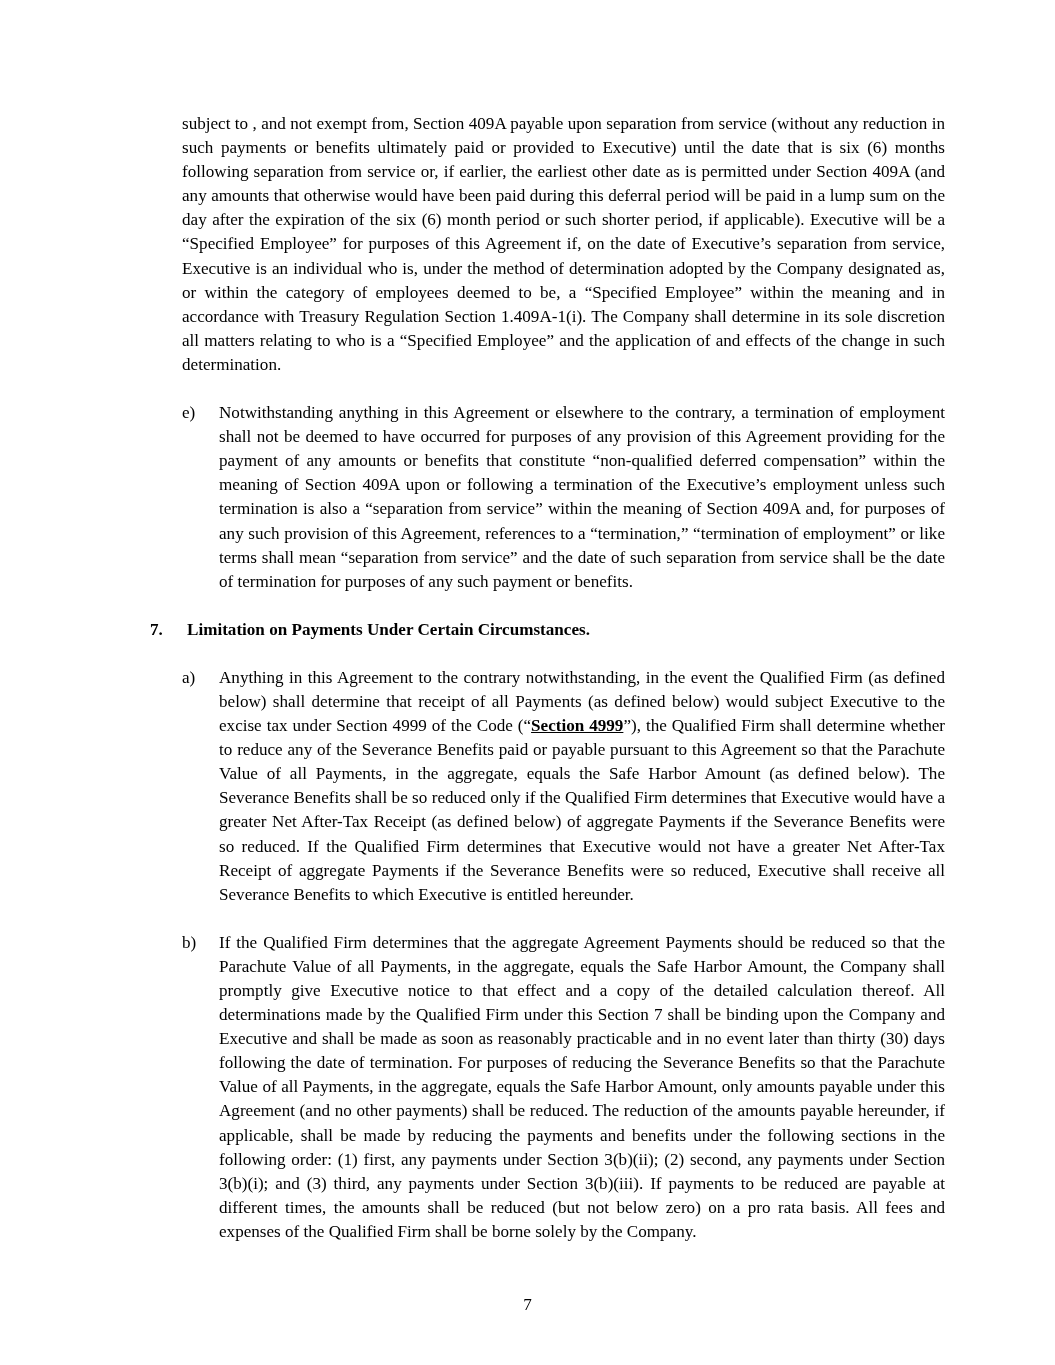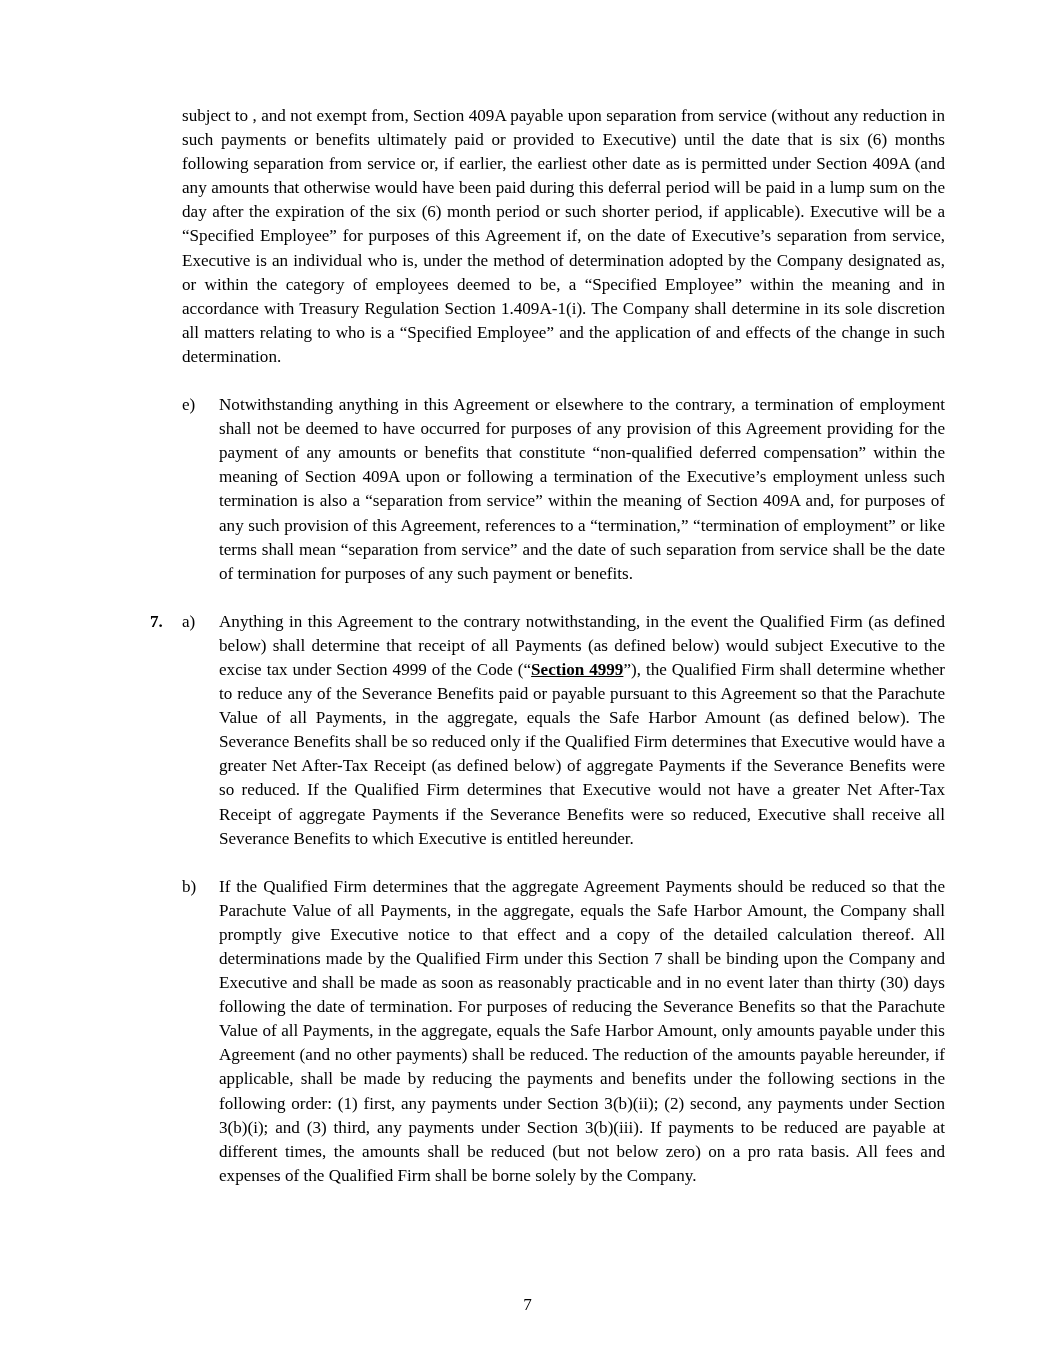--- a/index.html
+++ b/index.html
@@ -22,21 +22,21 @@
     width: 1055px;
     height: 1365px;
     box-sizing: border-box;
     padding: 104px 110px 40px 182px;
   }
   .para {
     font-size: 17.1px;
     line-height: 24.1px;
     text-align: justify;
     text-justify: inter-word;
-    margin: 0 0 22px 0;
+    margin: 8px 0 22px 0;
     position: relative;
   }
   
   .cont {
     margin-left: 0;
     margin-bottom: 24px;
   }
   
   .item {
     position: relative;
@@ -93,20 +93,21 @@
 
   <p class="para cont">subject to , and not exempt from, Section 409A payable upon separation from service (without any reduction in such payments or benefits ultimately paid or provided to Executive) until the date that is six (6) months following separation from service or, if earlier, the earliest other date as is permitted under  Section 409A (and any amounts that otherwise would have been paid during this deferral period will be paid in a lump sum on the day after the expiration of the six (6) month period or such shorter period, if applicable).  Executive will be a “Specified Employee” for purposes of this Agreement if, on the date of Executive’s separation from service, Executive is an individual who is, under the method of determination adopted by the Company designated as, or within the category of employees deemed to be, a “Specified Employee” within the meaning and in accordance with Treasury Regulation Section 1.409A-1(i).  The Company shall determine in its sole discretion all matters relating to who is a “Specified Employee” and the application of and effects of the change in such determination.</p>
 
   <div class="para item">
     <span class="marker">e)</span>
     <span>Notwithstanding anything in this Agreement or elsewhere to the contrary, a termination of employment shall not be deemed to have occurred for purposes of any provision of this Agreement providing for the payment of any amounts or benefits that constitute “non-qualified deferred compensation” within the meaning of  Section 409A upon or following a termination of the Executive’s employment unless such termination is also a “separation from service” within the meaning of Section 409A and, for purposes of any such provision of this Agreement, references to a “termination,” “termination of employment” or like terms shall mean “separation from service” and the date of such separation from service shall be the date of termination for purposes of any such payment or benefits.</span>
   </div>
 
   <div class="heading">
     <span class="marker">7.</span>
+    <span class="htext">Limitation on Payments Under Certain Circumstances.</span>
   </div>
 
   <div class="para item">
     <span class="marker">a)</span>
     <span id="item-a-runs"><span>Anything in this Agreement to the contrary notwithstanding, in the event the Qualified Firm (as defined below) shall determine that receipt of all Payments (as defined below) would subject Executive to the excise tax under Section 4999 of the Code (“</span><span class="bold">Section 4999</span><span>”), the Qualified Firm shall determine whether to reduce any of the Severance Benefits paid or payable pursuant to this Agreement so that the Parachute Value of all Payments, in the aggregate, equals the Safe Harbor Amount (as defined below).  The Severance Benefits shall be so reduced only if the Qualified Firm determines that Executive would have a greater Net After-Tax Receipt (as defined below) of aggregate Payments if the Severance Benefits were so reduced.  If the Qualified Firm determines that Executive would not have a greater Net After-Tax Receipt of aggregate Payments if the Severance Benefits were so reduced, Executive shall receive all Severance Benefits to which Executive is entitled hereunder.</span></span>
   </div>
 
   <div class="para item">
     <span class="marker">b)</span>
     <span>If the Qualified Firm determines that the aggregate Agreement Payments should be reduced so that the Parachute Value of all Payments, in the aggregate, equals the Safe Harbor Amount, the Company shall promptly give Executive notice to that effect and a copy of the detailed calculation thereof.  All determinations made by the Qualified Firm under this Section 7 shall be binding upon the Company and Executive and shall be made as soon as reasonably practicable and in no event later than thirty (30) days following the date of termination.  For purposes of reducing the Severance Benefits so that the Parachute Value of all Payments, in the aggregate, equals the Safe Harbor Amount, only amounts payable under this Agreement (and no other payments) shall be reduced.  The reduction of the amounts payable hereunder, if applicable, shall be made by reducing the payments and benefits under the following sections in the following order:  (1) first, any payments under Section 3(b)(ii); (2) second, any payments under Section  3(b)(i); and (3) third, any payments under Section 3(b)(iii).  If payments to be reduced are payable at different times, the amounts shall be reduced (but not below zero) on a pro rata basis.  All fees and expenses of the Qualified Firm shall be borne solely by the Company.</span>

